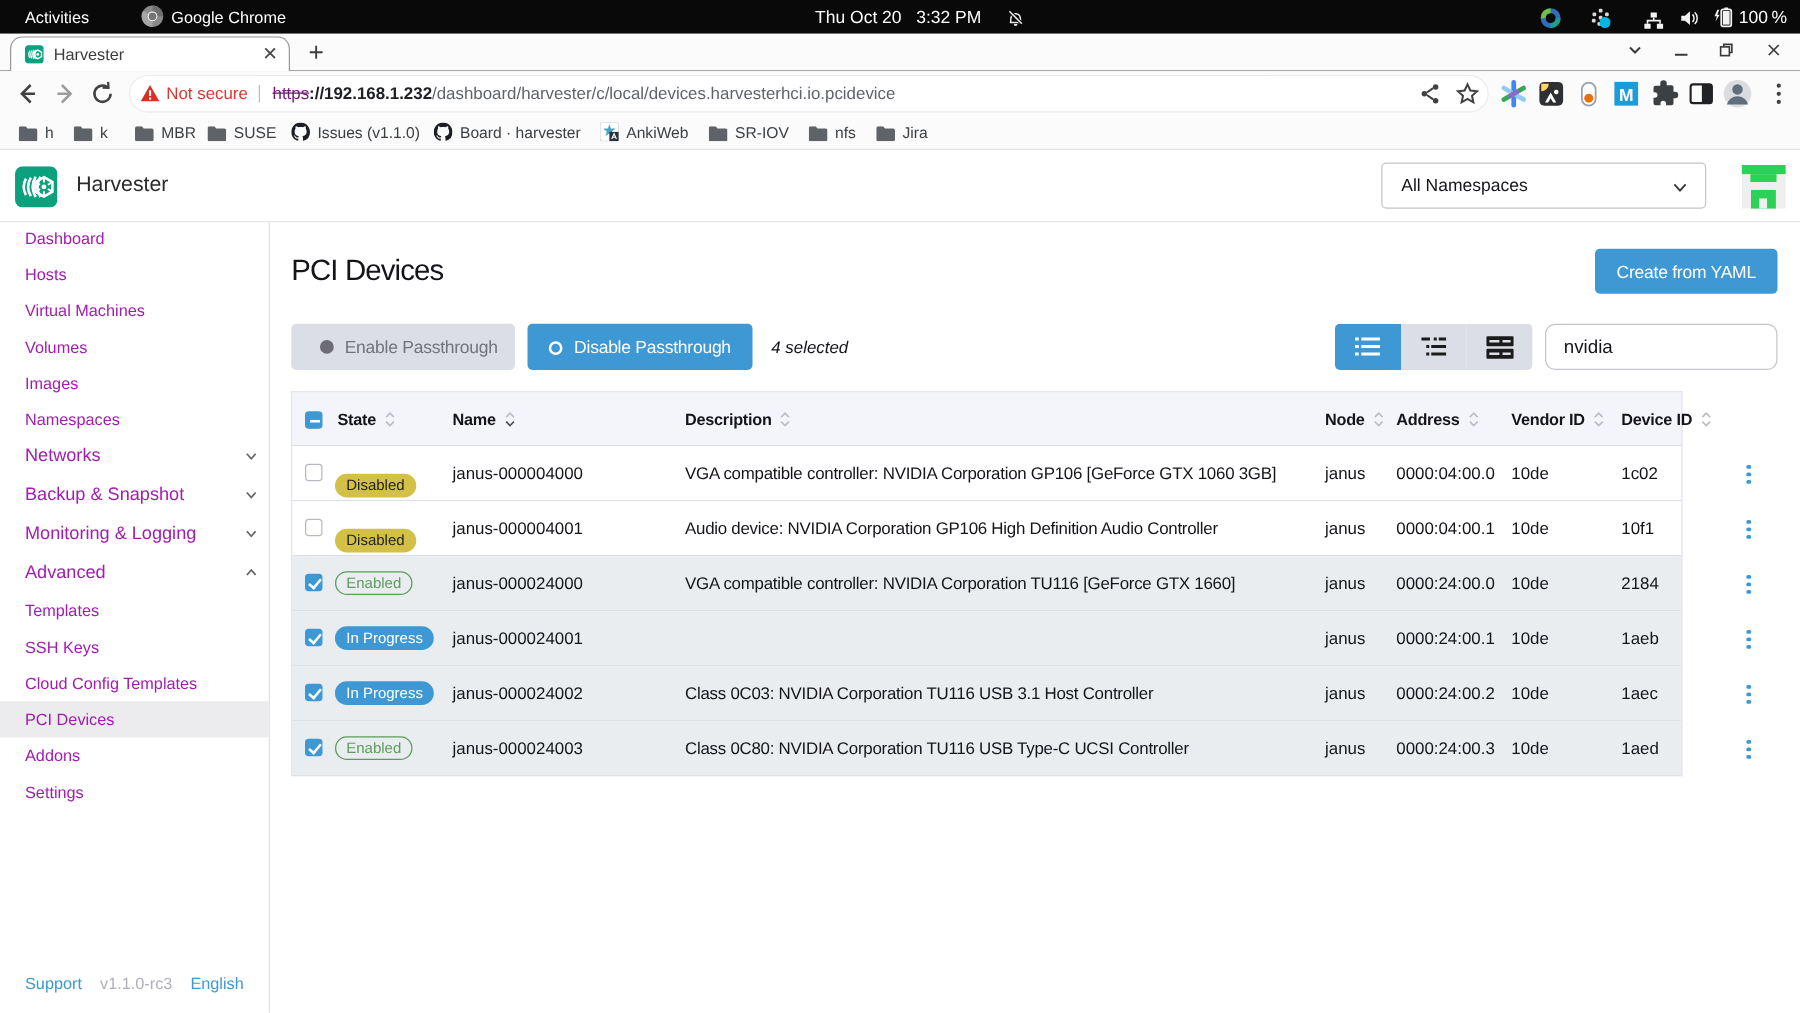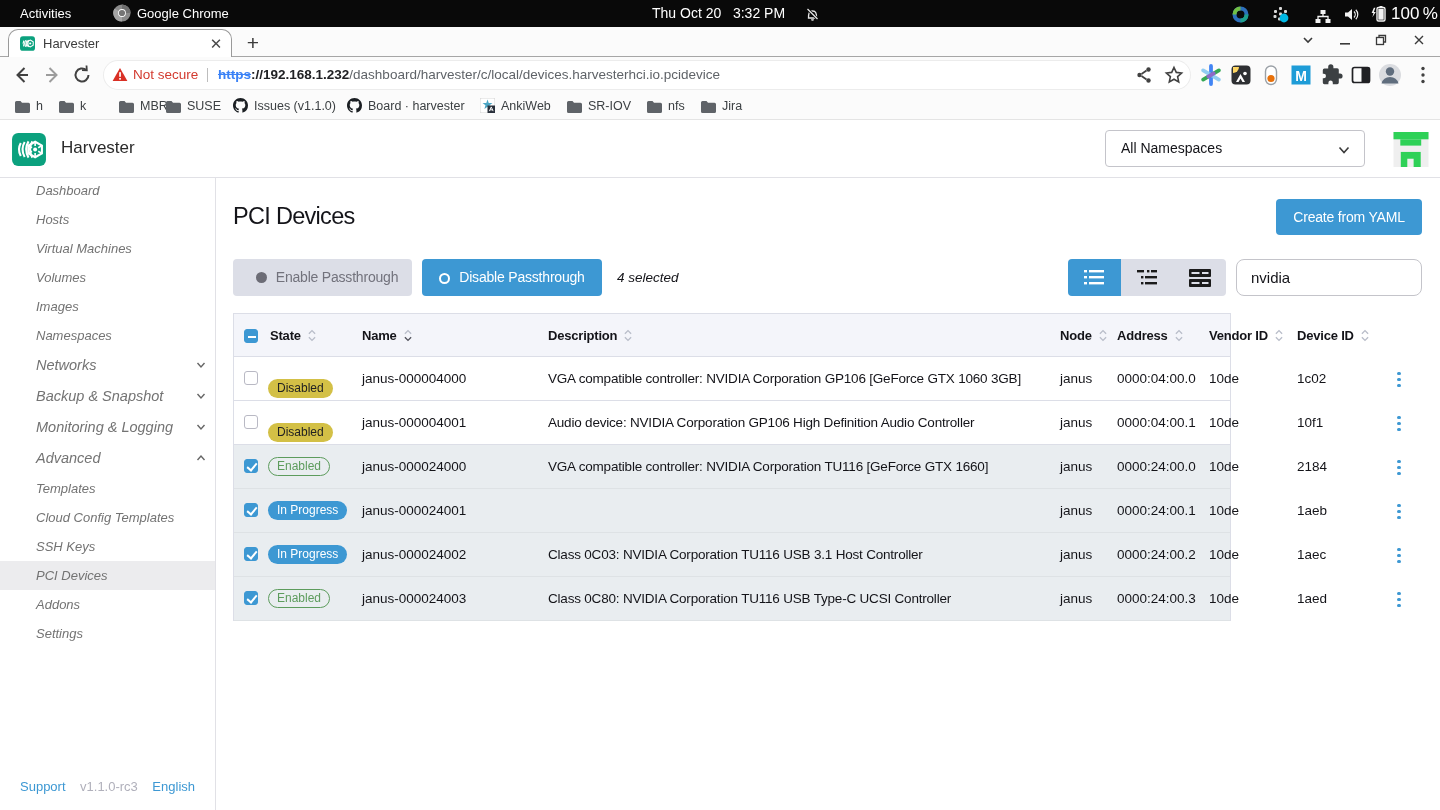--- a/index.html
+++ b/index.html
@@ -20,39 +20,39 @@
 
 
 #toolbar { position:absolute; top:57px; left:0; width:1440px; height:36px; background:#fbfbfb; }
 .navbtn { position:absolute; top:4px; width:28px; height:28px; }
 #omnibox { position:absolute; left:104px; top:4px; width:1086px; height:28px; background:#ffffff; border-radius:14px; box-shadow:0 0 0 1px #ececec; font-size:13px; }
 #omnibox .warn { position:absolute; left:8px; top:6px; }
 #omnibox .ns { position:absolute; left:29px; top:0; line-height:28px; color:#d33a2f; font-size:13.5px; }
 #omnibox .sep { position:absolute; left:103px; top:7px; width:1px; height:14px; background:#bdbdbd; }
 #omnibox .url { position:absolute; left:114px; top:0; line-height:28px; color:#5f6368; font-size:13.5px; white-space:nowrap; }
 #omnibox .url b { color:#202124; font-weight:700; }
-#omnibox .url .https { color:#3b82f6; text-decoration:line-through;font-weight:bold; }
+#omnibox .url .https { color:#701a75; text-decoration:line-through; }
 .tbicon { position:absolute; top:5px; width:26px; height:26px; }
 
 
 #bookmarks { position:absolute; top:93px; left:0; width:1440px; height:27px; background:#fbfbfb; border-bottom:1px solid #e4e4e4; font-size:12.5px; color:#3c4043; }
 #bookmarks .bm { position:absolute; top:0; height:27px; line-height:27px; white-space:nowrap; }
 #bookmarks .bm svg, #bookmarks .bm .ico { vertical-align:-3px; margin-right:6px; }
 
 
 #appheader { position:absolute; top:120px; left:0; width:1440px; height:58px; background:#fff; border-bottom:1px solid #e1e1e6; }
 #hlogo { position:absolute; left:12px; top:13px; width:34px; height:33px; }
 #hname { position:absolute; left:61px; top:18px; font-size:17px; color:#2b2b2b; }
 #nsselect { position:absolute; left:1105px; top:10px; width:260px; height:37px; border:1px solid #c4c4ca; border-radius:4px; background:#fff; font-size:14px; color:#141419; line-height:35px; padding-left:15px; }
 #nsselect .chev { position:absolute; right:14px; top:13px; }
 #rlogo { position:absolute; left:1393px; top:12px; width:36px; height:35px; }
 
 
 #sidebar { position:absolute; top:178px; left:0; width:216px; height:632px; background:#fff; border-right:1px solid #e1e1e6; }
-#sidebar .item { position:relative; display:block; height:29px; line-height:29px; padding-left:36px; font-size:13px; color:#737373; white-space:nowrap;font-style:italic; }
+#sidebar .item { position:relative; display:block; height:29px; line-height:29px; padding-left:20px; font-size:13px; color:#a21caf; white-space:nowrap; }
 #sidebar .group { height:31px; line-height:31px; font-size:14.5px; }
 #sidebar .item .chev { position:absolute; right:9px; top:10px; }
 #sidebar .sel { background:#ececee; }
 #sidebar-foot { position:absolute; bottom:16px; left:0; width:215px; font-size:13px; color:#b0b0bb; display:flex; justify-content:space-between; padding:0 20px; }
 #sidebar-foot a { color:#3d98d3; text-decoration:none; }
 
 
 #main { position:absolute; top:178px; left:216px; width:1224px; height:632px; background:#fff; }
 #ptitle { position:absolute; left:17px; top:25px; font-size:23.5px; color:#141419; font-weight:500; letter-spacing:-0.7px; }
 .btn { display:inline-block; border-radius:4px; font-size:14px; text-align:center; letter-spacing:-0.2px; }
@@ -62,21 +62,21 @@
 .dot { display:inline-block; width:11px; height:11px; border-radius:50%; background:#6c6c76; vertical-align:-1px; margin-right:9px; }
 .ring { display:inline-block; width:11px; height:11px; border-radius:50%; border:2px solid #fff; vertical-align:-2px; margin-right:9px; }
 #selcount { position:absolute; left:401px; top:81px; height:37px; line-height:37px; font-size:13.5px; color:#141419;font-style:italic; }
 #viewtoggle { position:absolute; left:852px; top:81px; height:37px; border-radius:4px; overflow:hidden; }
 #viewtoggle .seg { float:left; width:52.7px; height:37px; background:#dcdee7; position:relative; }
 #viewtoggle .seg.on { background:#3d98d3; }
 #viewtoggle svg { position:absolute; left:16px; top:9px; }
 #searchbox { position:absolute; left:1020px; top:81px; width:186px; height:37px; border:1px solid #c4c4ca; border-radius:8px; background:#fff; line-height:35px; padding-left:14px; font-size:15px; color:#141419; }
 
 
-#tbl { position:absolute; left:17px; top:135px; width:998px; border:1px solid #dcdee7; border-bottom:none; }
+#tbl { position:absolute; left:17px; top:135px; width:1113px; border:1px solid #dcdee7; border-bottom:none; }
 .trow { position:relative; height:44px; border-bottom:1px solid #dcdee7; background:#fff; }
 .trow.hdr { height:43px; background:#f4f5fa; border-bottom:1px solid #dcdee7; }
 .trow.selr { background:#e9edf0; border-bottom:1px solid #dee2e5; }
 .cell { position:absolute; top:0; height:100%; line-height:44px; font-size:13.5px; color:#141419; white-space:nowrap; }
 .hdr .cell { font-weight:700; font-size:13px; line-height:43px; letter-spacing:-0.2px; }
 .c-check { left:10px; }
 .c-state { left:36px; }
 .c-name { left:128px; }
 .c-desc { left:314px; letter-spacing:-0.2px; }
 .c-node { left:826px; }
@@ -154,21 +154,21 @@
       </svg>
   </div>
   <div class="item" style="left:1369px; top:4px; height:18px;">
     <svg width="19" height="19" viewBox="0 0 19 19">
         <path d="M5.5 2 L2.5 9 H5 L3.5 14.5 L8 7.5 H5.5 L7.5 2 Z" fill="#f2f2f2" transform="scale(0.75) translate(1,3)"></path>
         <rect x="8" y="3.5" width="8" height="13.5" rx="1.5" fill="none" stroke="#f2f2f2" stroke-width="1.4"></rect>
         <rect x="10.5" y="2" width="3" height="1.5" fill="#f2f2f2"></rect>
         <rect x="9.3" y="4.8" width="5.4" height="10.9" fill="#f2f2f2"></rect>
       </svg>
   </div>
-  <div class="item" style="left:1391px;font-size:17px;">100 %</div>
+  <div class="item" style="left:1391px;font-size:14px;">100 %</div>
 </div>
 
 <div id="tabstrip">
   <div style="position:absolute;left:0;top:29px;width:1440px;height:1px;background:#a6a6a6;"></div>
   <div id="tab">
     <svg class="fav" viewBox="0 0 36 35">
         <rect x="0" y="0" width="36" height="35" rx="7" fill="#0ba17e"></rect>
         <g stroke="#fff" stroke-width="2.6" fill="none">
           <path d="M9.3 10.6 Q5.4 17.3 9.3 24.4"></path>
           <path d="M13.4 9.6 Q8.8 17.3 13.4 25.4"></path>
@@ -271,21 +271,21 @@
       </svg></div>
 </div>
 
 <div id="bookmarks">
   <div class="bm" style="left:15px;"><svg class="fold" width="15" height="12" viewBox="0 0 15 12" fill="#5f6368">
         <path d="M0 1.5 A1.5 1.5 0 0 1 1.5 0 H5.5 L7 1.8 H13.5 A1.5 1.5 0 0 1 15 3.3 V10.5 A1.5 1.5 0 0 1 13.5 12 H1.5 A1.5 1.5 0 0 1 0 10.5 Z"></path>
       </svg>h</div>
   <div class="bm" style="left:59px;"><svg class="fold" width="15" height="12" viewBox="0 0 15 12" fill="#5f6368">
         <path d="M0 1.5 A1.5 1.5 0 0 1 1.5 0 H5.5 L7 1.8 H13.5 A1.5 1.5 0 0 1 15 3.3 V10.5 A1.5 1.5 0 0 1 13.5 12 H1.5 A1.5 1.5 0 0 1 0 10.5 Z"></path>
       </svg>k</div>
-  <div class="bm" style="left:119px;"><svg class="fold" width="15" height="12" viewBox="0 0 15 12" fill="#5f6368">
+  <div class="bm" style="left:108px;"><svg class="fold" width="15" height="12" viewBox="0 0 15 12" fill="#5f6368">
         <path d="M0 1.5 A1.5 1.5 0 0 1 1.5 0 H5.5 L7 1.8 H13.5 A1.5 1.5 0 0 1 15 3.3 V10.5 A1.5 1.5 0 0 1 13.5 12 H1.5 A1.5 1.5 0 0 1 0 10.5 Z"></path>
       </svg>MBR</div>
   <div class="bm" style="left:166px;"><svg class="fold" width="15" height="12" viewBox="0 0 15 12" fill="#5f6368">
         <path d="M0 1.5 A1.5 1.5 0 0 1 1.5 0 H5.5 L7 1.8 H13.5 A1.5 1.5 0 0 1 15 3.3 V10.5 A1.5 1.5 0 0 1 13.5 12 H1.5 A1.5 1.5 0 0 1 0 10.5 Z"></path>
       </svg>SUSE</div>
   <div class="bm" style="left:233px;"><svg class="ico" width="15" height="15" viewBox="0 0 16 16" fill="#1b1f23">
         <path d="M8 0C3.58 0 0 3.58 0 8c0 3.54 2.29 6.53 5.47 7.59.4.07.55-.17.55-.38 0-.19-.01-.82-.01-1.49-2.01.37-2.53-.49-2.69-.94-.09-.23-.48-.94-.82-1.13-.28-.15-.68-.52-.01-.53.63-.01 1.08.58 1.23.82.72 1.21 1.87.87 2.33.66.07-.52.28-.87.51-1.07-1.78-.2-3.64-.89-3.64-3.95 0-.87.31-1.59.82-2.15-.08-.2-.36-1.02.08-2.12 0 0 .67-.21 2.2.82.64-.18 1.32-.27 2-.27s1.36.09 2 .27c1.53-1.04 2.2-.82 2.2-.82.44 1.1.16 1.92.08 2.12.51.56.82 1.27.82 2.15 0 3.07-1.87 3.75-3.65 3.95.29.25.54.73.54 1.48 0 1.07-.01 1.93-.01 2.2 0 .21.15.46.55.38A8.01 8.01 0 0 0 16 8c0-4.42-3.58-8-8-8z"></path>
       </svg>Issues (v1.1.0)</div>
   <div class="bm" style="left:347px;"><svg class="ico" width="15" height="15" viewBox="0 0 16 16" fill="#1b1f23">
         <path d="M8 0C3.58 0 0 3.58 0 8c0 3.54 2.29 6.53 5.47 7.59.4.07.55-.17.55-.38 0-.19-.01-.82-.01-1.49-2.01.37-2.53-.49-2.69-.94-.09-.23-.48-.94-.82-1.13-.28-.15-.68-.52-.01-.53.63-.01 1.08.58 1.23.82.72 1.21 1.87.87 2.33.66.07-.52.28-.87.51-1.07-1.78-.2-3.64-.89-3.64-3.95 0-.87.31-1.59.82-2.15-.08-.2-.36-1.02.08-2.12 0 0 .67-.21 2.2.82.64-.18 1.32-.27 2-.27s1.36.09 2 .27c1.53-1.04 2.2-.82 2.2-.82.44 1.1.16 1.92.08 2.12.51.56.82 1.27.82 2.15 0 3.07-1.87 3.75-3.65 3.95.29.25.54.73.54 1.48 0 1.07-.01 1.93-.01 2.2 0 .21.15.46.55.38A8.01 8.01 0 0 0 16 8c0-4.42-3.58-8-8-8z"></path>
@@ -350,22 +350,22 @@
   <div class="item group">Backup &amp; Snapshot<svg class="chev" width="10" height="10" viewBox="0 0 10 10" fill="none" stroke="#666" stroke-width="1.4">
         <path d="M1.5 3 L5 7 L8.5 3"></path>
       </svg></div>
   <div class="item group">Monitoring &amp; Logging<svg class="chev" width="10" height="10" viewBox="0 0 10 10" fill="none" stroke="#666" stroke-width="1.4">
         <path d="M1.5 3 L5 7 L8.5 3"></path>
       </svg></div>
   <div class="item group">Advanced<svg class="chev" width="10" height="10" viewBox="0 0 10 10" fill="none" stroke="#666" stroke-width="1.4">
         <path d="M1.5 7 L5 3 L8.5 7"></path>
       </svg></div>
   <div class="item">Templates</div>
+  <div class="item">SSH Keys</div>
   <div class="item">Cloud Config Templates</div>
-  <div class="item">SSH Keys</div>
   <div class="item sel">PCI Devices</div>
   <div class="item">Addons</div>
   <div class="item">Settings</div>
   <div id="sidebar-foot">
       <a>Support</a>
       <span>v1.1.0-rc3</span>
       <a>English</a>
     </div>
 </div>
 

